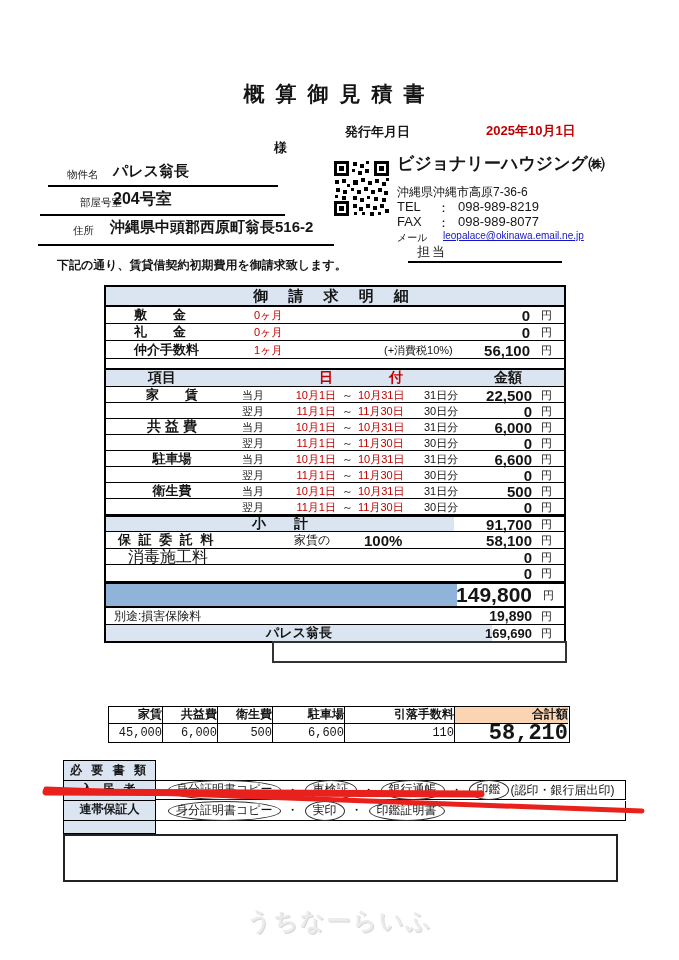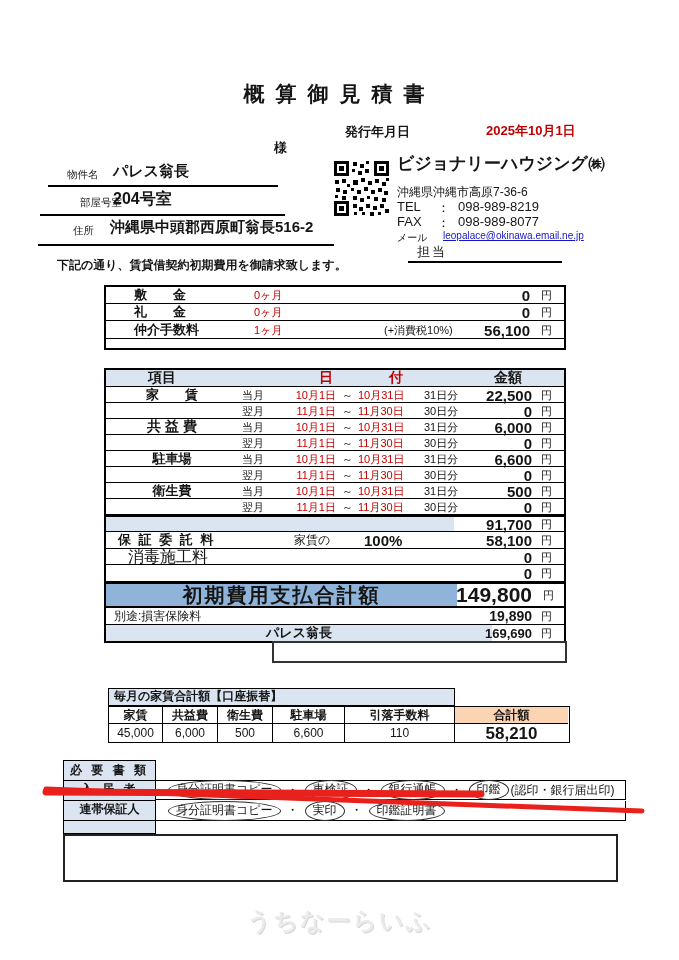--- a/index.html
+++ b/index.html
@@ -40,21 +40,21 @@
   .total-blue{background:#8fb3d9;}
 
   .amt{font-weight:bold;font-size:15px;}
   .unit{font-size:11px;}
 
   
   .mon-bar{left:0;top:0;width:347px;height:18px;background:#dbe5f1;border:1.5px solid #000;
            font-size:12px;font-weight:bold;line-height:15px;padding-left:5px;}
   .mon-grid{position:absolute;left:0;top:18px;border:1.5px solid #000;display:flex;flex-direction:column;}
   .mon-r{display:flex;}
-  .mon-c{border-right:1px solid #000;text-align:center;white-space:nowrap;overflow:hidden;}
+  .mon-c{border-right:1px solid #000;text-align:right;white-space:nowrap;overflow:hidden;font-family:Liberation Mono, monospace;}
   .mon-c.lastc{border-right:none;}
   .mon-h{height:16px;font-size:12px;font-weight:bold;line-height:16px;}
   .mon-v{height:19px;font-size:12px;line-height:19px;border-top:1px solid #000;}
 
   
   .doc-cell{border:1.5px solid #000;background:#dbe5f1;text-align:center;font-weight:bold;}
   .doc-content{border:1.5px solid #000;border-left:none;background:#fff;display:flex;align-items:center;
                font-size:12px;padding-left:10px;white-space:nowrap;}
   .circle{display:inline-block;border:1.6px solid #2a2a2a;border-radius:50%;padding:0px 7px 1px 7px;margin:0 2px;}
   .sep{margin:0 4px;}
@@ -152,20 +152,21 @@
     <span class="lbl">FAX</span>
     <span>：</span>
     <span>098-989-8077</span>
   </div>
   <div class="abs mail-lbl">メール</div>
   <a class="abs mail-link">leopalace@okinawa.email.ne.jp</a>
   <div class="abs staff">担当</div>
   <div class="abs uline" style="left:408px;top:261px;width:154px;height:1.5px;"></div>
 
   <div class="tbl" style="left:104px;top:285px;width:462px;">
+    <div class="trow hdr-blue ctr" style="height:20px;border-bottom:2px solid #000;font-size:15px;font-weight:bold;letter-spacing:8px;line-height:18px;">御 請 求 明 細</div>
     <div class="trow" style="height:17px;">
       <span class="cell b" style="left:28px;font-size:13px;">敷　　金</span>
       <span class="cell red" style="left:148px;font-size:11px;">0ヶ月</span>
       <span class="cell amt" style="right:34px;">0</span>
       <span class="cell unit" style="right:12px;">円</span>
     </div>
     <div class="trow" style="height:17px;">
       <span class="cell b" style="left:28px;font-size:13px;">礼　　金</span>
       <span class="cell red" style="left:148px;font-size:11px;">0ヶ月</span>
       <span class="cell amt" style="right:34px;">0</span>
@@ -264,20 +265,21 @@
       <span class="cell red rt" style="left:168px;width:62px;font-size:11px;">11月1日</span>
       <span class="cell" style="left:236px;font-size:11px;">～</span>
       <span class="cell red" style="left:252px;font-size:11px;">11月30日</span>
       <span class="cell" style="left:318px;font-size:11px;">30日分</span>
       <span class="cell amt" style="right:32px;">0</span>
       <span class="cell unit" style="right:12px;">円</span>
     </div>
 
     <div class="trow" style="height:17px;border-top:2px solid #000;">
       <div class="abs hdr-blue" style="left:0;top:0;bottom:0;width:348px;"></div>
+      <span class="cell b ctr" style="left:0;width:348px;font-size:14px;">小　　計</span>
       <span class="cell amt" style="right:32px;">91,700</span>
       <span class="cell unit" style="right:12px;">円</span>
     </div>
 
     <div class="trow" style="height:17px;">
       <span class="cell b" style="left:12px;font-size:13px;letter-spacing:2px;">保 証 委 託 料</span>
       <span class="cell" style="left:188px;font-size:12px;">家賃の</span>
       <span class="cell b" style="left:258px;font-size:15px;">100%</span>
       <span class="cell amt" style="right:32px;">58,100</span>
       <span class="cell unit" style="right:12px;">円</span>
@@ -289,21 +291,20 @@
       <span class="cell unit" style="right:12px;">円</span>
     </div>
 
     <div class="trow" style="height:17px;">
       <span class="cell amt" style="right:32px;">0</span>
       <span class="cell unit" style="right:12px;">円</span>
     </div>
 
     <div class="trow" style="height:26px;border-top:2px solid #000;border-bottom:2px solid #000;">
       <div class="abs total-blue" style="left:0;top:0;bottom:0;width:351px;"></div>
-      <span class="cell b ctr" style="left:0;width:351px;font-size:20px;letter-spacing:2px;">初期費用支払合計額</span>
       <span class="cell b" style="right:32px;font-size:21px;">149,800</span>
       <span class="cell unit" style="right:10px;">円</span>
     </div>
 
     <div class="trow" style="height:17px;">
       <span class="cell" style="left:8px;font-size:12px;">別途:損害保険料</span>
       <span class="cell b" style="right:32px;font-size:14px;">19,890</span>
       <span class="cell unit" style="right:12px;">円</span>
     </div>
 
@@ -311,37 +312,36 @@
       <div class="abs hdr-blue" style="left:0;top:0;bottom:0;width:386px;"></div>
       <span class="cell b ctr" style="left:0;width:386px;font-size:13px;">パレス翁長</span>
       <span class="cell b" style="right:32px;font-size:13px;">169,690</span>
       <span class="cell unit" style="right:12px;">円</span>
     </div>
   </div>
 
   <div class="abs" style="left:272px;top:641px;width:295px;height:22px;border:2px solid #333;background:#fff;"></div>
 
   <div class="abs" style="left:108px;top:688px;width:462px;height:56px;">
-    <div class="abs mon-bar">毎月の家賃合計額【口座振替】</div>
     <div class="mon-grid" style="width:462px;">
       <div class="mon-r">
         <div class="mon-c mon-h" style="width:54px;">家賃</div>
         <div class="mon-c mon-h" style="width:55px;">共益費</div>
         <div class="mon-c mon-h" style="width:55px;">衛生費</div>
         <div class="mon-c mon-h" style="width:72px;">駐車場</div>
         <div class="mon-c mon-h" style="width:110px;">引落手数料</div>
         <div class="mon-c mon-h lastc" style="width:113px;background:#fbd4b4;">合計額</div>
       </div>
       <div class="mon-r">
         <div class="mon-c mon-v" style="width:54px;">45,000</div>
         <div class="mon-c mon-v" style="width:55px;">6,000</div>
         <div class="mon-c mon-v" style="width:55px;">500</div>
         <div class="mon-c mon-v" style="width:72px;">6,600</div>
         <div class="mon-c mon-v" style="width:110px;">110</div>
-        <div class="mon-c mon-v lastc" style="width:113px;font-weight:bold;font-size:17px;">58,210</div>
+        <div class="mon-c mon-v lastc" style="width:113px;font-weight:bold;font-size:22px;">58,210</div>
       </div>
     </div>
   </div>
 
   <div class="abs doc-cell" style="left:63px;top:760px;width:93px;height:21px;font-size:12px;letter-spacing:3px;line-height:18px;">必 要 書 類</div>
 
   <div class="abs doc-cell" style="left:63px;top:781px;width:93px;height:20px;border-top:none;font-size:12px;letter-spacing:3px;line-height:17px;">入 居 者</div>
   <div class="abs doc-content" style="left:156px;top:780px;width:470px;height:20px;">
     <span class="circle">身分証明書コピー</span>
     <span class="sep">・</span>

